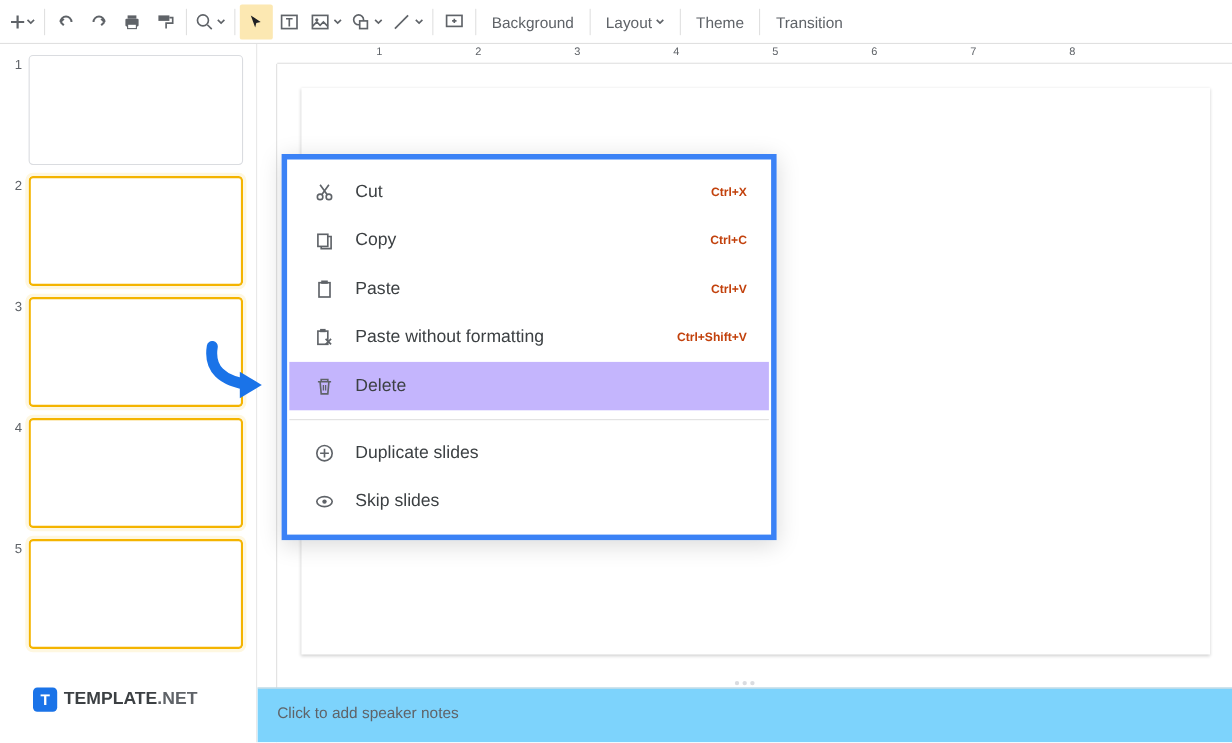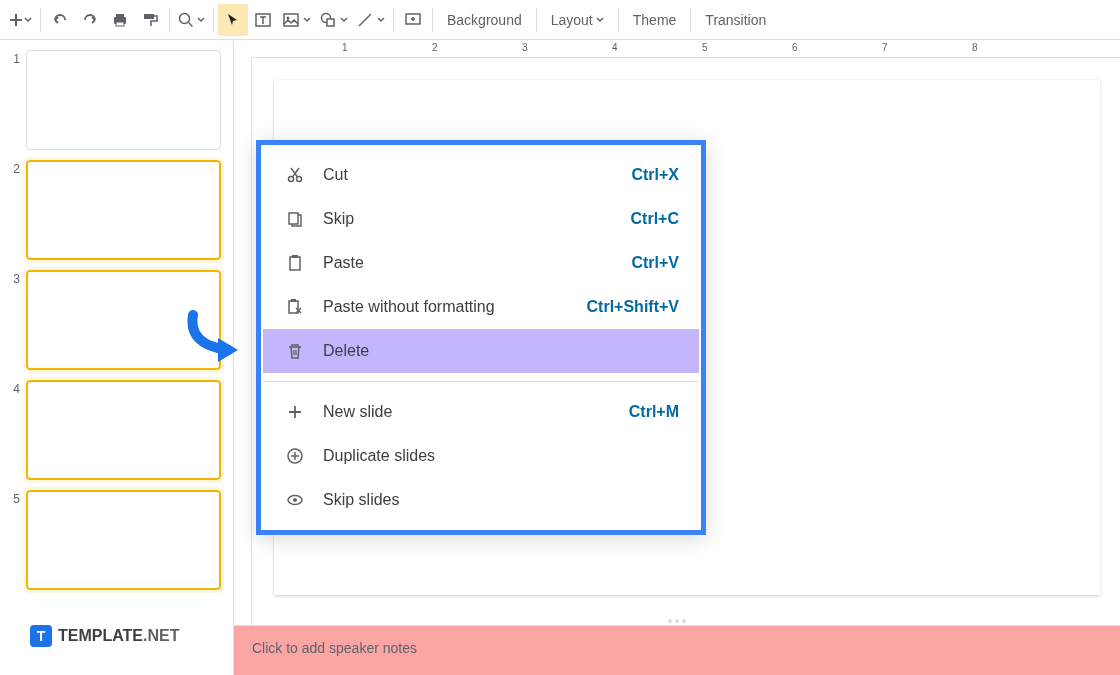--- a/index.html
+++ b/index.html
@@ -16,29 +16,29 @@
 .thumb-num{width:22px;text-align:right;font-size:12px;color:#5f6368;padding-top:2px;padding-right:6px}
 .thumb{flex:1;height:100px;border:1px solid #dadce0;border-radius:4px;background:#fff}
 .thumb-row.selected .thumb{border:2px solid #f4b400;outline:3px solid #fef7e0;outline-offset:0;background:#fff}
 .canvas-area{flex:1;background:#fff;position:relative;overflow:hidden}
 .ruler-h{height:18px;background:#fff;border-bottom:1px solid #e0e0e0;position:relative;font-size:10px;color:#5f6368;margin-left:18px}
 .ruler-tick{position:absolute;top:2px;font-size:10px}
 .ruler-v{width:18px;background:#fff;border-right:1px solid #e0e0e0;position:absolute;left:0;top:18px;bottom:0}
 .slide-canvas{position:absolute;left:40px;top:40px;right:20px;bottom:80px;background:#fff;box-shadow:0 1px 3px rgba(0,0,0,0.2);padding:80px 60px}
 .slide-title{font-size:40px;color:#202124;margin-bottom:16px}
 .slide-subtitle{font-size:24px;color:#5f6368}
-.speaker-notes{position:absolute;left:0;right:0;bottom:0;height:50px;border-top:1px solid #e0e0e0;background:#fca5a5;padding:14px 18px;font-size:14px;color:#5f6368}
+.speaker-notes{position:absolute;left:0;right:0;bottom:0;height:50px;border-top:1px solid #e0e0e0;background:#7dd3fc;padding:14px 18px;font-size:14px;color:#5f6368}
 .drag-handle{position:absolute;left:50%;bottom:52px;transform:translateX(-50%);display:flex;gap:3px}
 .drag-dot{width:4px;height:4px;background:#dadce0;border-radius:50%}
 .context-menu{position:absolute;left:256px;top:140px;width:450px;background:#fff;border:5px solid #3b82f6;box-shadow:0 4px 20px rgba(0,0,0,0.15);z-index:100;padding:8px 2px}
 .menu-item{display:flex;align-items:center;height:44px;padding:0 20px;cursor:pointer;font-size:16px;color:#3c4043}
 .menu-item.highlighted{background:#c4b5fd}
 .menu-icon{width:24px;height:24px;margin-right:16px;display:flex;align-items:center;justify-content:center;color:#5f6368}
 .menu-label{flex:1}
-.menu-shortcut{font-size:16px;color:#0369a1;font-weight:600}
+.menu-shortcut{font-size:11px;color:#c2410c;font-weight:600}
 .menu-divider{height:1px;background:#e0e0e0;margin:8px 0}
 .arrow-annotation{position:absolute;left:178px;top:310px;z-index:99}
 .footer-logo{position:absolute;left:30px;bottom:28px;display:flex;align-items:center;gap:6px;font-size:16px;font-weight:700;color:#3c4043}
 .logo-badge{width:22px;height:22px;background:#1a73e8;border-radius:4px;color:#fff;display:flex;align-items:center;justify-content:center;font-size:14px;font-weight:700}
 svg{display:block}
 </style>
 </head>
 <body>
 
 <div class="toolbar">
@@ -213,21 +213,21 @@
     <span class="menu-label">Cut</span>
     <span class="menu-shortcut">Ctrl+X</span>
   </div>
   <div class="menu-item">
     <span class="menu-icon">
         <svg width="18" height="18" viewBox="0 0 18 18">
           <rect x="3" y="3" width="9" height="11" stroke="#5f6368" fill="none" stroke-width="1.5"></rect>
           <path d="M6 14v2h9V5h-3" stroke="#5f6368" fill="none" stroke-width="1.5"></path>
         </svg>
       </span>
-    <span class="menu-label">Skip</span>
+    <span class="menu-label">Copy</span>
     <span class="menu-shortcut">Ctrl+C</span>
   </div>
   <div class="menu-item">
     <span class="menu-icon">
         <svg width="18" height="18" viewBox="0 0 18 18">
           <rect x="4" y="3" width="10" height="13" stroke="#5f6368" fill="none" stroke-width="1.5"></rect>
           <rect x="6" y="1" width="6" height="3" fill="#5f6368"></rect>
         </svg>
       </span>
     <span class="menu-label">Paste</span>
@@ -251,29 +251,20 @@
           <path d="M8 8v5M10 8v5" stroke="#5f6368" stroke-width="1.2"></path>
         </svg>
       </span>
     <span class="menu-label">Delete</span>
     <span class="menu-shortcut"></span>
   </div>
   <div class="menu-divider"></div>
   <div class="menu-item">
     <span class="menu-icon">
         <svg width="18" height="18" viewBox="0 0 18 18">
-          <path d="M9 3v12M3 9h12" stroke="#5f6368" stroke-width="1.8"></path>
-        </svg>
-      </span>
-    <span class="menu-label">New slide</span>
-    <span class="menu-shortcut">Ctrl+M</span>
-  </div>
-  <div class="menu-item">
-    <span class="menu-icon">
-        <svg width="18" height="18" viewBox="0 0 18 18">
           <circle cx="9" cy="9" r="7" stroke="#5f6368" fill="none" stroke-width="1.5"></circle>
           <path d="M9 5v8M5 9h8" stroke="#5f6368" stroke-width="1.5"></path>
         </svg>
       </span>
     <span class="menu-label">Duplicate slides</span>
   </div>
   <div class="menu-item">
     <span class="menu-icon">
         <svg width="18" height="18" viewBox="0 0 18 18">
           <ellipse cx="9" cy="9" rx="7" ry="4.5" stroke="#5f6368" fill="none" stroke-width="1.5"></ellipse>

